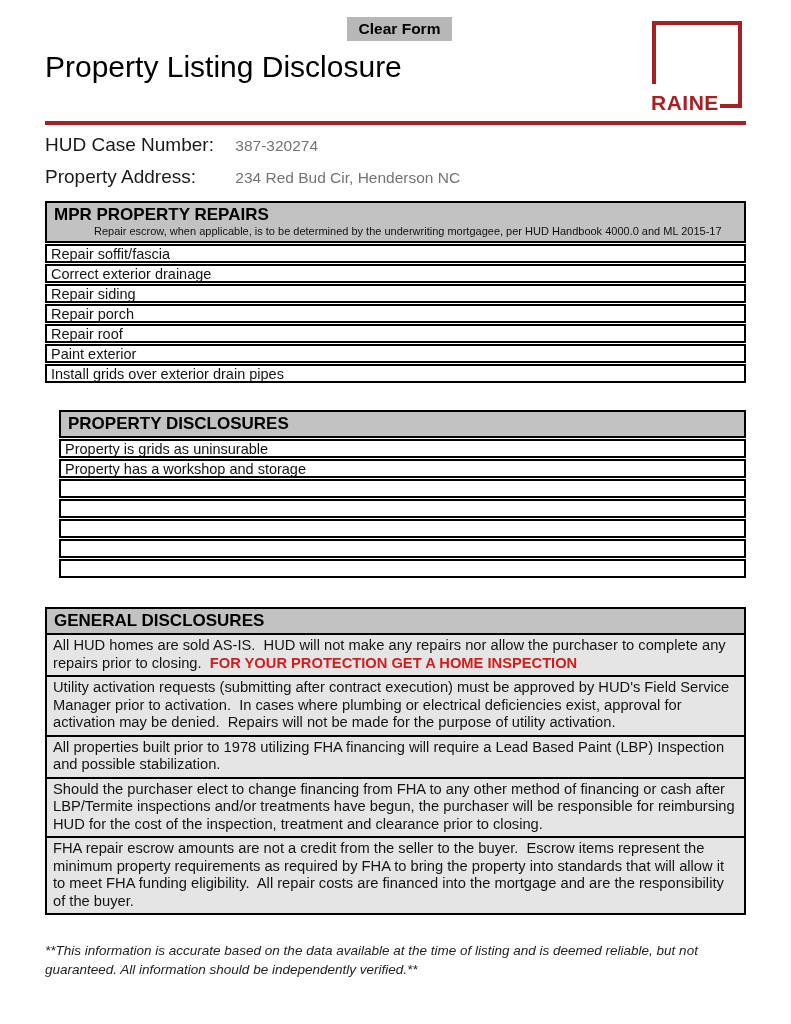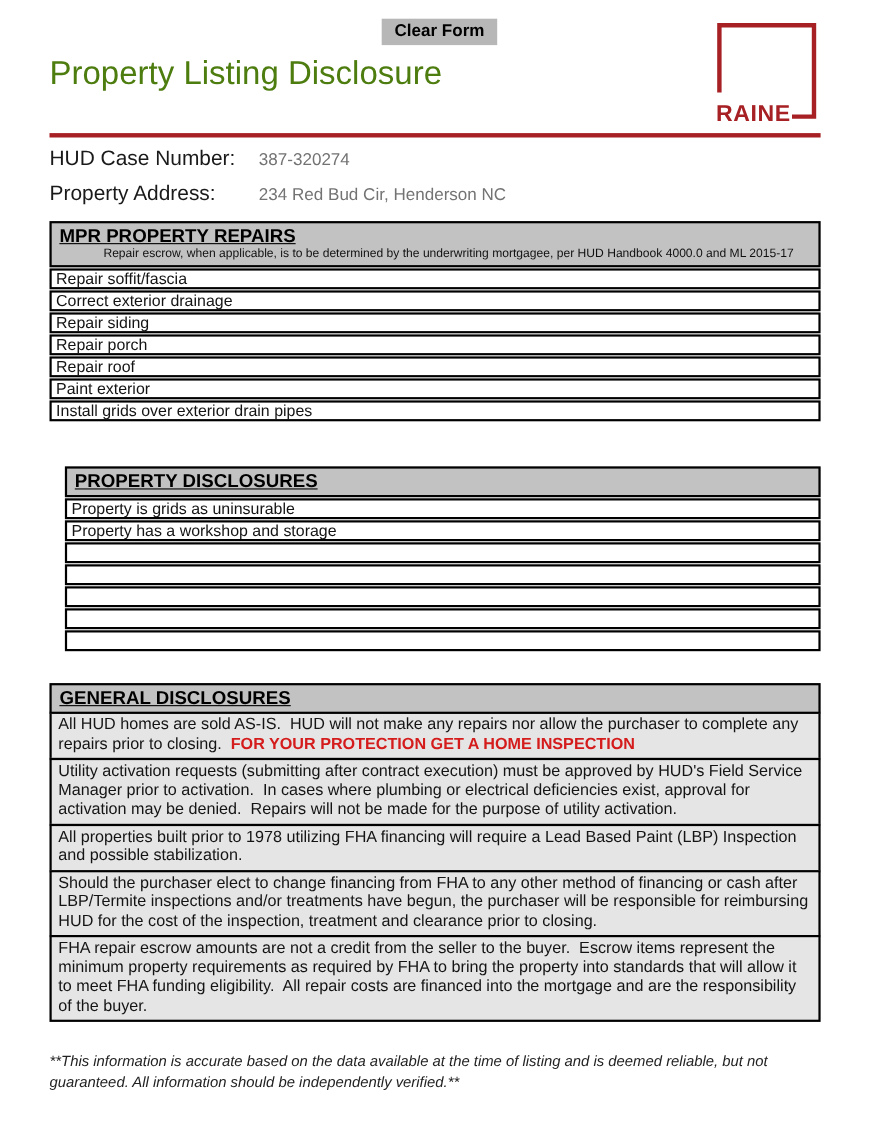--- a/index.html
+++ b/index.html
@@ -9,43 +9,43 @@
     background:#ffffff;color:#141414;
     font-family:"Liberation Sans", sans-serif;
   }
   .clear-form{
     display:block;margin:17px auto 0;transform:translateX(4px);
     background:var(--button-gray,#b7b7b7);
     border:none;color:#000;font-weight:bold;font-size:15.5px;
     padding:3px 12px;font-family:inherit;cursor:pointer;
   }
   .title{
-    font-size:30px;font-weight:400;margin:9px 0 0;line-height:34px;color:#4d7c0f;
+    font-size:30px;font-weight:400;margin:9px 0 0;line-height:34px;color:#000000;
   }
   .logo{position:absolute;top:20px;right:47px;width:93px;height:94px;}
   .logo svg{display:block;}
   .logo path{stroke:var(--accent-red,#a62024);}
   .logo text{fill:var(--accent-red,#a62024);font-family:"Liberation Sans",sans-serif;font-weight:bold;}
   .red-rule{height:4px;background:var(--accent-red,#a62024);margin-top:37px;}
   .field-row{margin-top:9px;font-size:19px;line-height:22px;white-space:nowrap;}
   .field-label{display:inline-block;width:185px;color:#1a1a1a;}
   .field-value{font-size:15.5px;color:#737373;}
   .box{margin-top:12px;}
   .sec-head{
     border:2px solid #000;background:var(--section-header-gray,#c2c2c2);
     padding:2px 7px 3px;position:relative;z-index:1;
   }
-  .sec-title{font-size:17px;font-weight:bold;line-height:19px;color:#000;text-decoration:underline;}
+  .sec-title{font-size:17px;font-weight:bold;line-height:19px;color:#000;}
   .sec-sub{font-size:11px;line-height:13px;margin-top:1px;color:#111;padding-left:40px;}
   .row{
     border:2px solid #000;height:19px;box-sizing:border-box;
     margin-top:1px;padding:0 4px;font-size:14.5px;line-height:16px;
     background:#fff;overflow:hidden;
   }
-  .pd{margin-top:41px;padding-left:14px;}
+  .pd{margin-top:27px;padding-left:14px;}
   .gd{margin-top:29px;}
   .gd-par{
     border:2px solid #000;margin-top:-2px;padding:2px 6px 3px;
     font-size:14.7px;line-height:17.5px;background:#e5e5e5;
     white-space:pre-wrap;color:#141414;
   }
   .hl{color:var(--highlight-red,#d51c1c);font-weight:bold;}
   .footer-note{
     margin:26px 0 0;font-style:italic;font-size:13.5px;line-height:19px;color:#222;
   }

